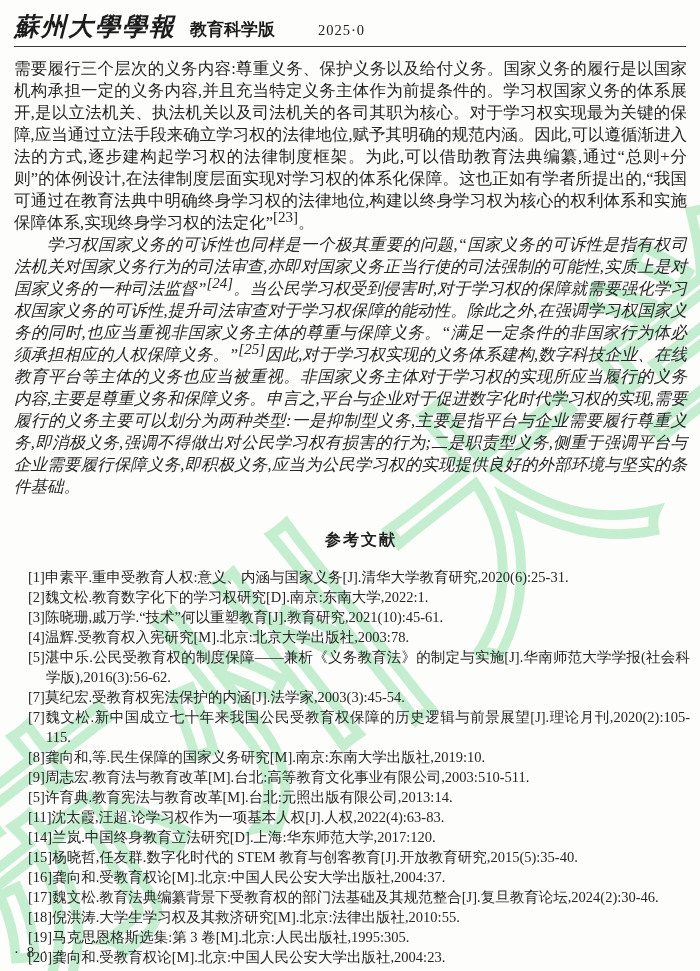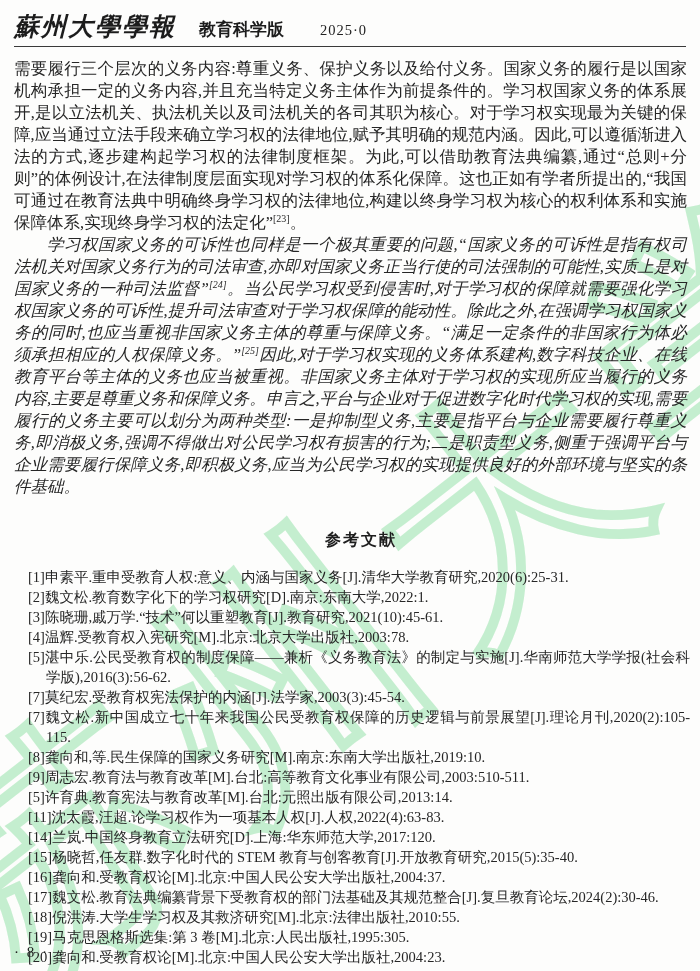--- a/index.html
+++ b/index.html
@@ -35,41 +35,41 @@
   }
   
   .header {
     position: relative;
     z-index: 1;
     padding: 10px 14px 0 14px;
   }
   .header-row {
     display: flex;
     align-items: baseline;
-    gap: 16px;
+    gap: 7px;
     height: 32px;
   }
   .journal-name {
     font-family: "DejaVu Serif", "Liberation Serif", serif;
     font-size: 25px;
     font-weight: bold;
     font-style: italic;
     letter-spacing: 2px;
     color: #1c1c1c;
   }
   .edition {
     font-family: "Liberation Sans", "DejaVu Sans", sans-serif;
     font-size: 17px;
     font-weight: bold;
     margin-left: 7px;
     color: #1c1c1c;
   }
   .issue {
     font-size: 14.5px;
-    margin-left: 20px;
+    margin-left: 36px;
     color: #222;
     letter-spacing: 1px;
   }
   .header-rule {
     margin-top: 4px;
     border-bottom: 1.6px solid #3a3a3a;
   }
   
   .body-text {
     position: relative;
@@ -77,21 +77,21 @@
     margin: 11px 13px 0 14px;
     font-size: 16.5px;
     line-height: 22px;
     text-align: justify;
     text-justify: inter-ideograph;
     color: #262626;
   }
   .para { text-indent: 0; }
   .para.indented { text-indent: 2em; font-style: italic; }
   .cite-sup {
-    font-size: 10px;
+    font-size: 15px;
     vertical-align: super;
     line-height: 0;
     letter-spacing: 0;
   }
   
   .refs-title {
     position: relative;
     z-index: 1;
     margin-top: 32px;
     text-align: center;

